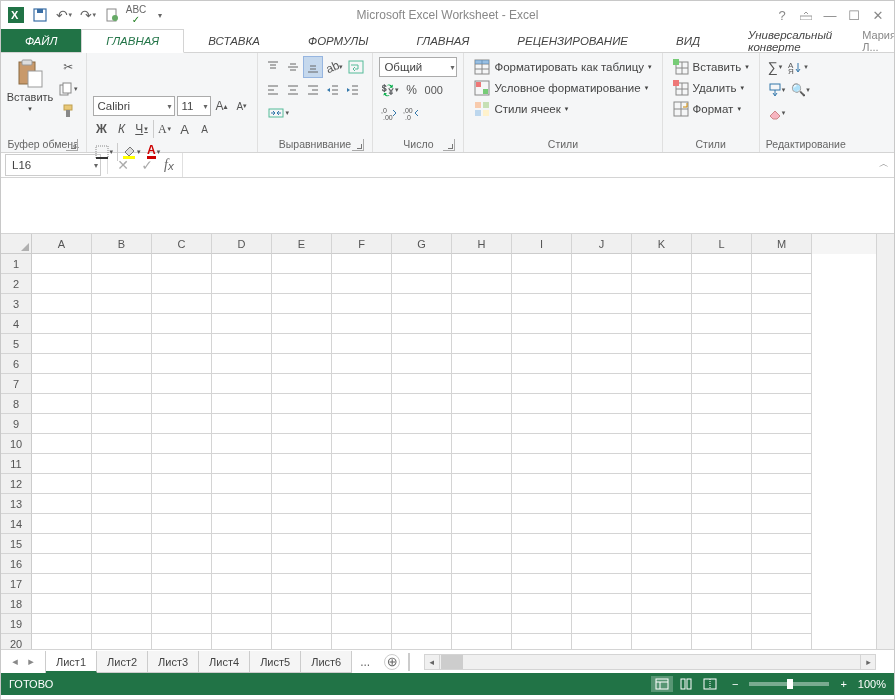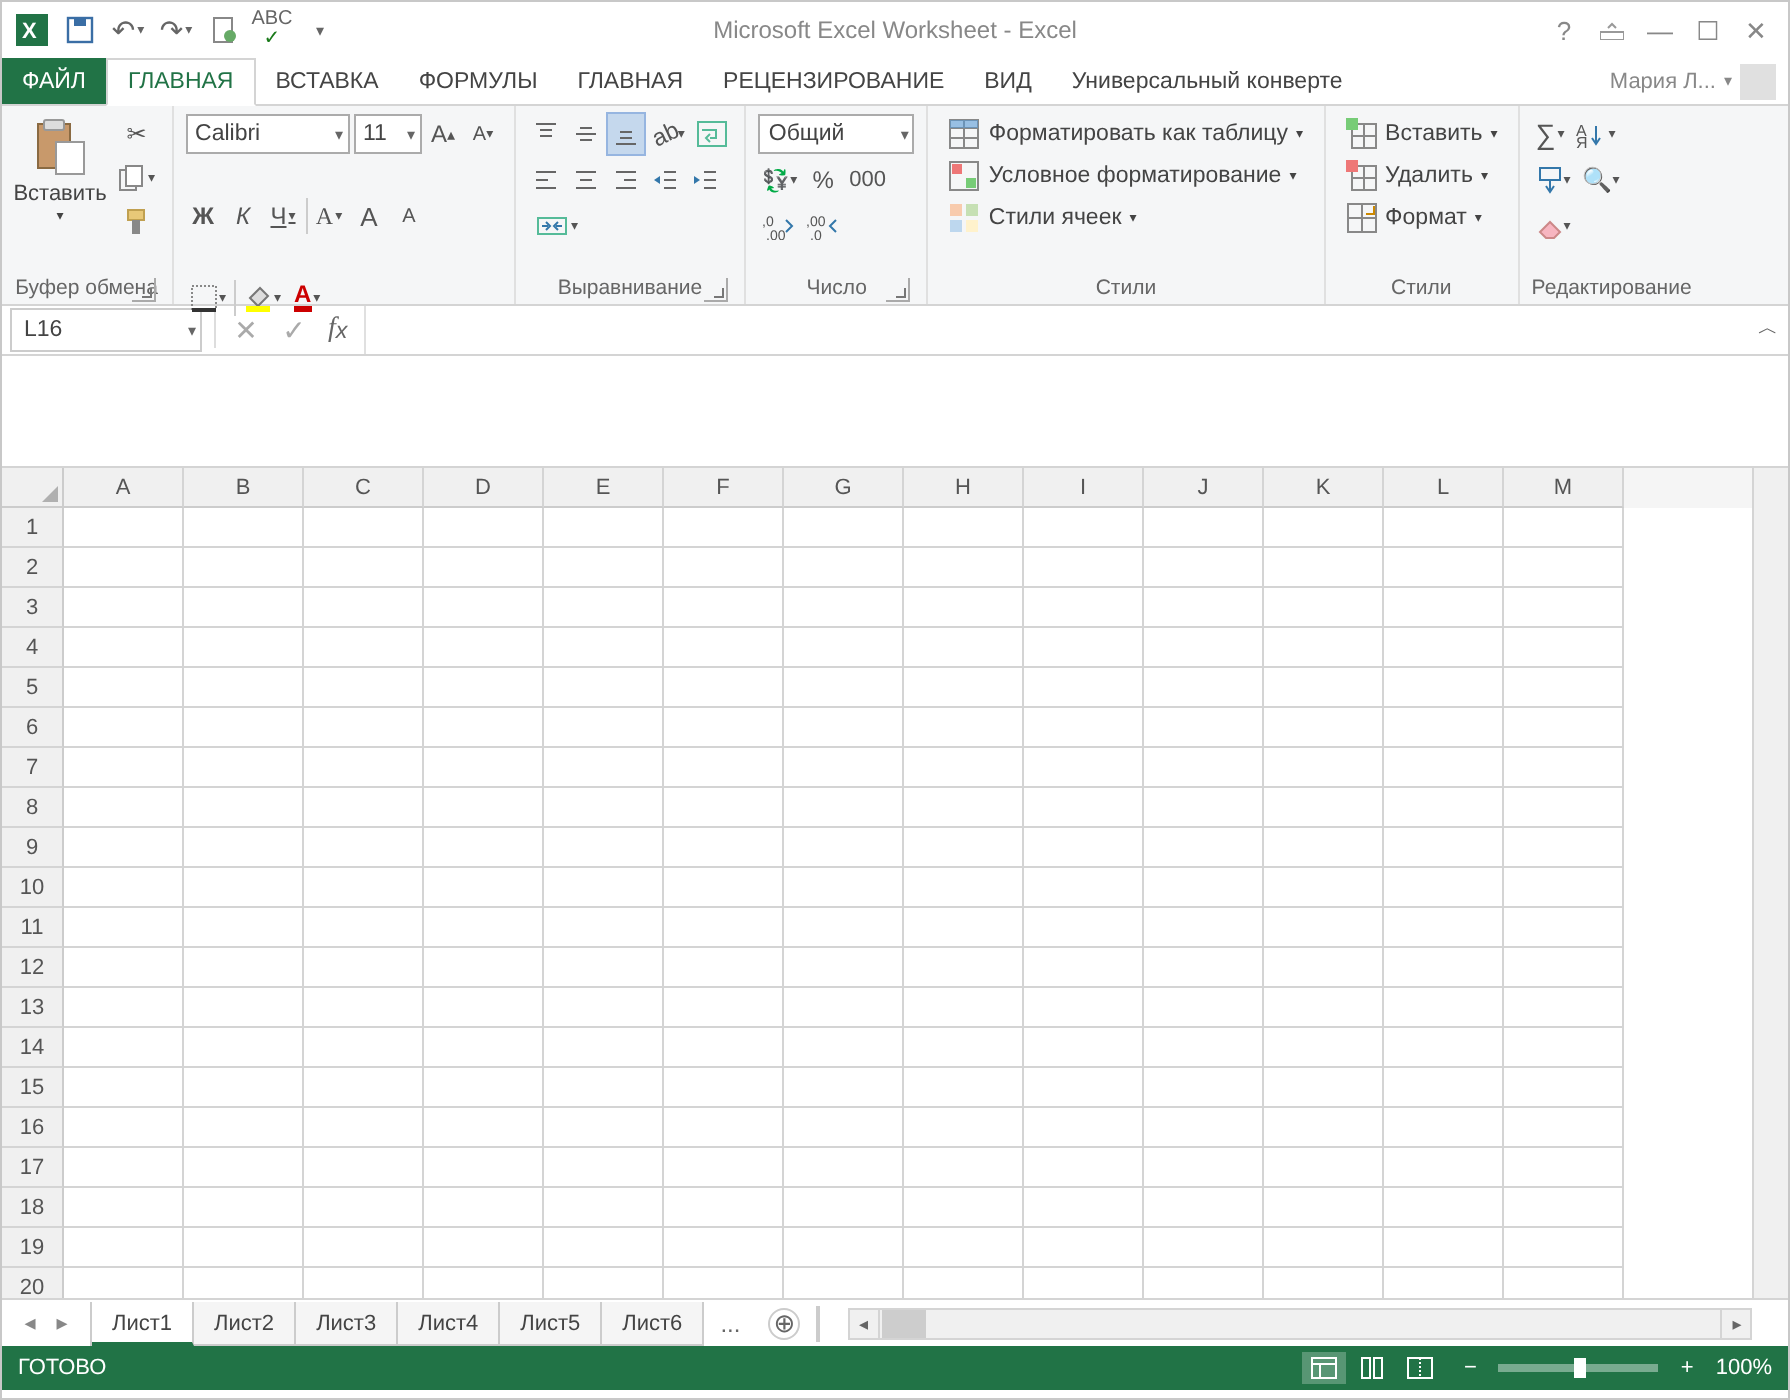--- a/index.html
+++ b/index.html
@@ -5,21 +5,21 @@
 * { margin: 0; padding: 0; box-sizing: border-box; font-family: "Segoe UI", Tahoma, sans-serif; }
 body { width: 895px; height: 700px; background: #fff; overflow: hidden; font-size: 12px; color: #444; border: 1px solid #c8c8c8; }
 .titlebar { height: 28px; background: #fff; display: flex; align-items: center; padding: 0 4px; position: relative; }
 .qat { display: flex; align-items: center; gap: 2px; }
 .qat .qbtn { width: 22px; height: 22px; display: flex; align-items: center; justify-content: center; color: #666; cursor: pointer; font-size: 14px; }
 .title { position: absolute; left: 50%; transform: translateX(-50%); color: #888; font-size: 12px; }
 .winctrl { display: flex; margin-left: auto; gap: 0; }
 .winctrl .wbtn { width: 24px; height: 22px; display: flex; align-items: center; justify-content: center; color: #888; cursor: pointer; font-size: 13px; }
 
 .tabs { height: 24px; display: flex; background: #fff; border-bottom: 1px solid #d4d4d4; position: relative; }
-.tab { padding: 0 10px; display: flex; align-items: center; font-size: 11.5px; color: #444; cursor: pointer; }
+.tab { padding: 0 24px; display: flex; align-items: center; font-size: 11.5px; color: #444; cursor: pointer; font-style: italic; }
 .tab.file { background: #217346; color: #fff; font-weight: 400; }
 .tab.active { border: 1px solid #d4d4d4; border-bottom: 1px solid #fff; background: #fff; color: #217346; margin-bottom: -1px; }
 .tabs .user { margin-left: auto; display: flex; align-items: center; padding: 0 6px; color: #888; gap: 4px; font-size: 11px;}
 .avatar { width:18px; height:18px; background:#e0e0e0; }
 
 .ribbon { height: 100px; background: #f5f6f7; border-bottom: 1px solid #d4d4d4; display: flex; }
 .group { border-right: 1px solid #e0e0e0; padding: 2px 6px 0 6px; display: flex; flex-direction: column; position: relative; }
 .group-body { flex: 1; display: flex; align-items: flex-start; gap: 4px; }
 .group-label { height: 16px; font-size: 10.5px; color: #666; text-align: center; padding-bottom: 1px; display:flex; justify-content:center; align-items:center; position: relative;}
 .dlaunch { position:absolute; right:2px; bottom:1px; width:12px; height:12px; border:1px solid #aaa; border-top:none; border-left:none; cursor:pointer; }
@@ -176,21 +176,21 @@
       </div>
     </div>
     <div class="group-label">
         <span>Буфер обмена</span>
         <div class="dlaunch"></div>
       </div>
   </div>
 
   <div class="group">
     <div class="group-body">
-      <div class="col" style="gap:21px;">
+      <div class="col" style="gap:3px;margin-top:39px;">
         <div class="row">
           <div class="combo wide">
               <span>Calibri</span>
               <span class="dd">▾</span>
             </div>
           <div class="combo num">
               <span>11</span>
               <span class="dd">▾</span>
             </div>
           <div class="sbtn" style="font-size:12px;">A<sup style="font-size:8px;">▴</sup></div>

